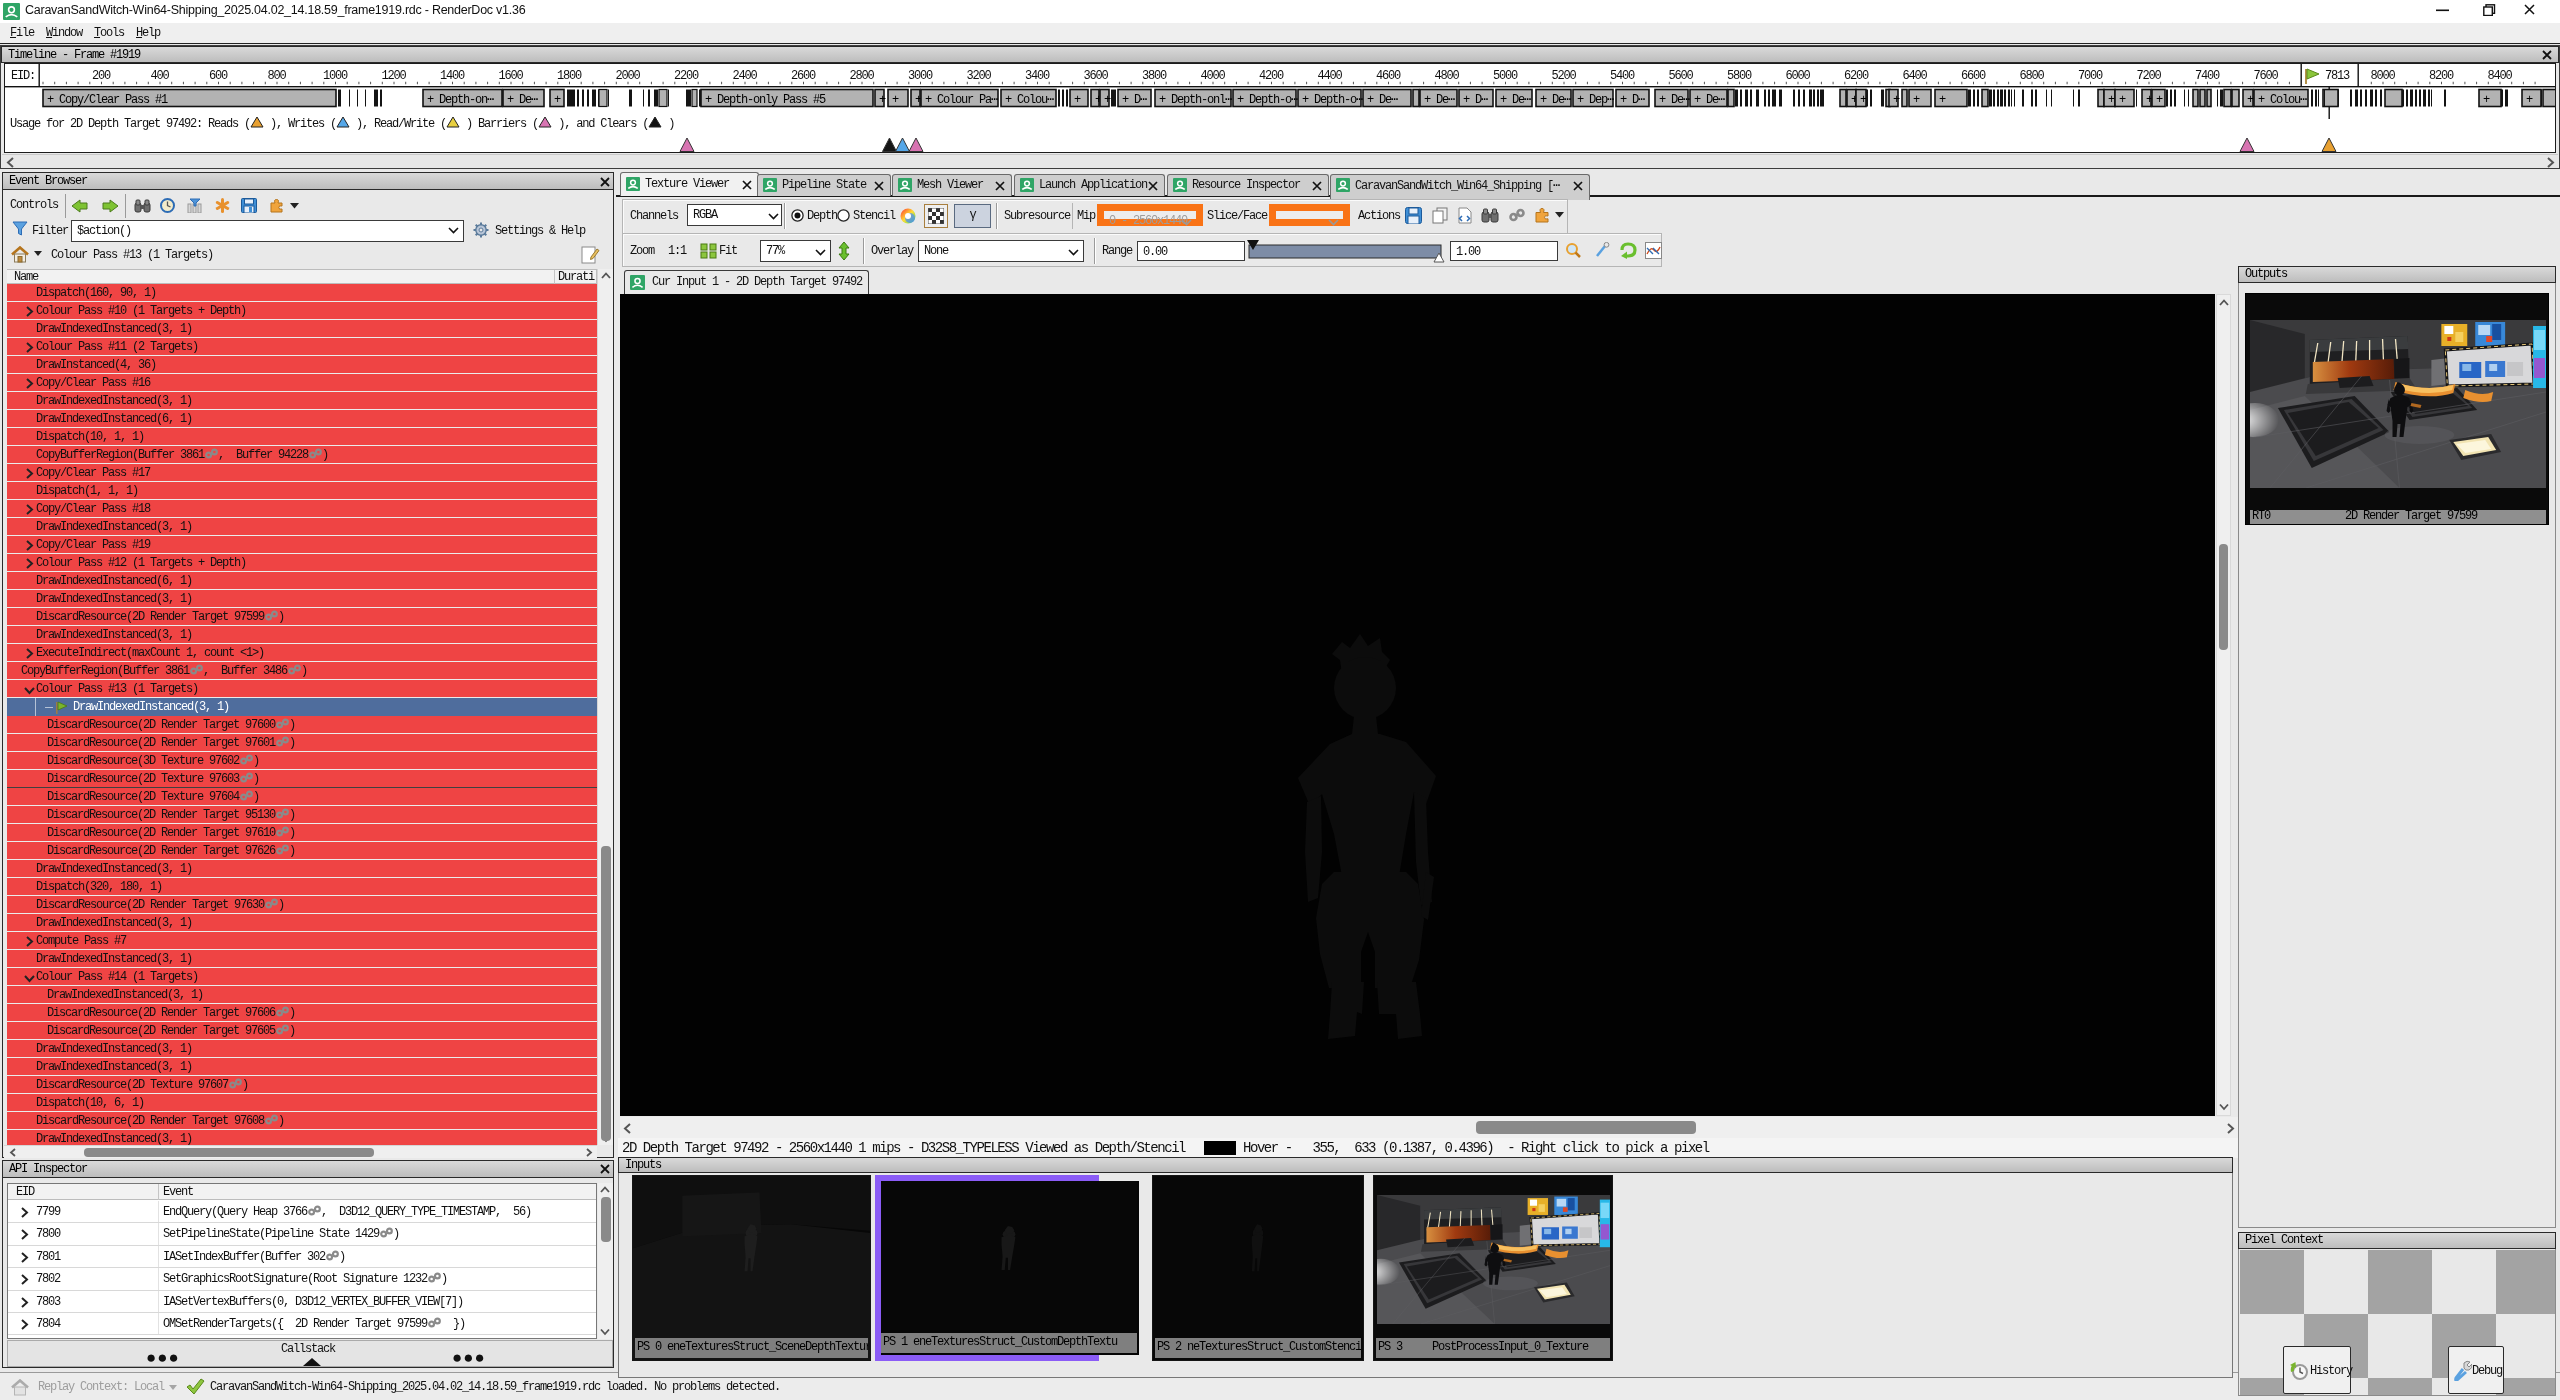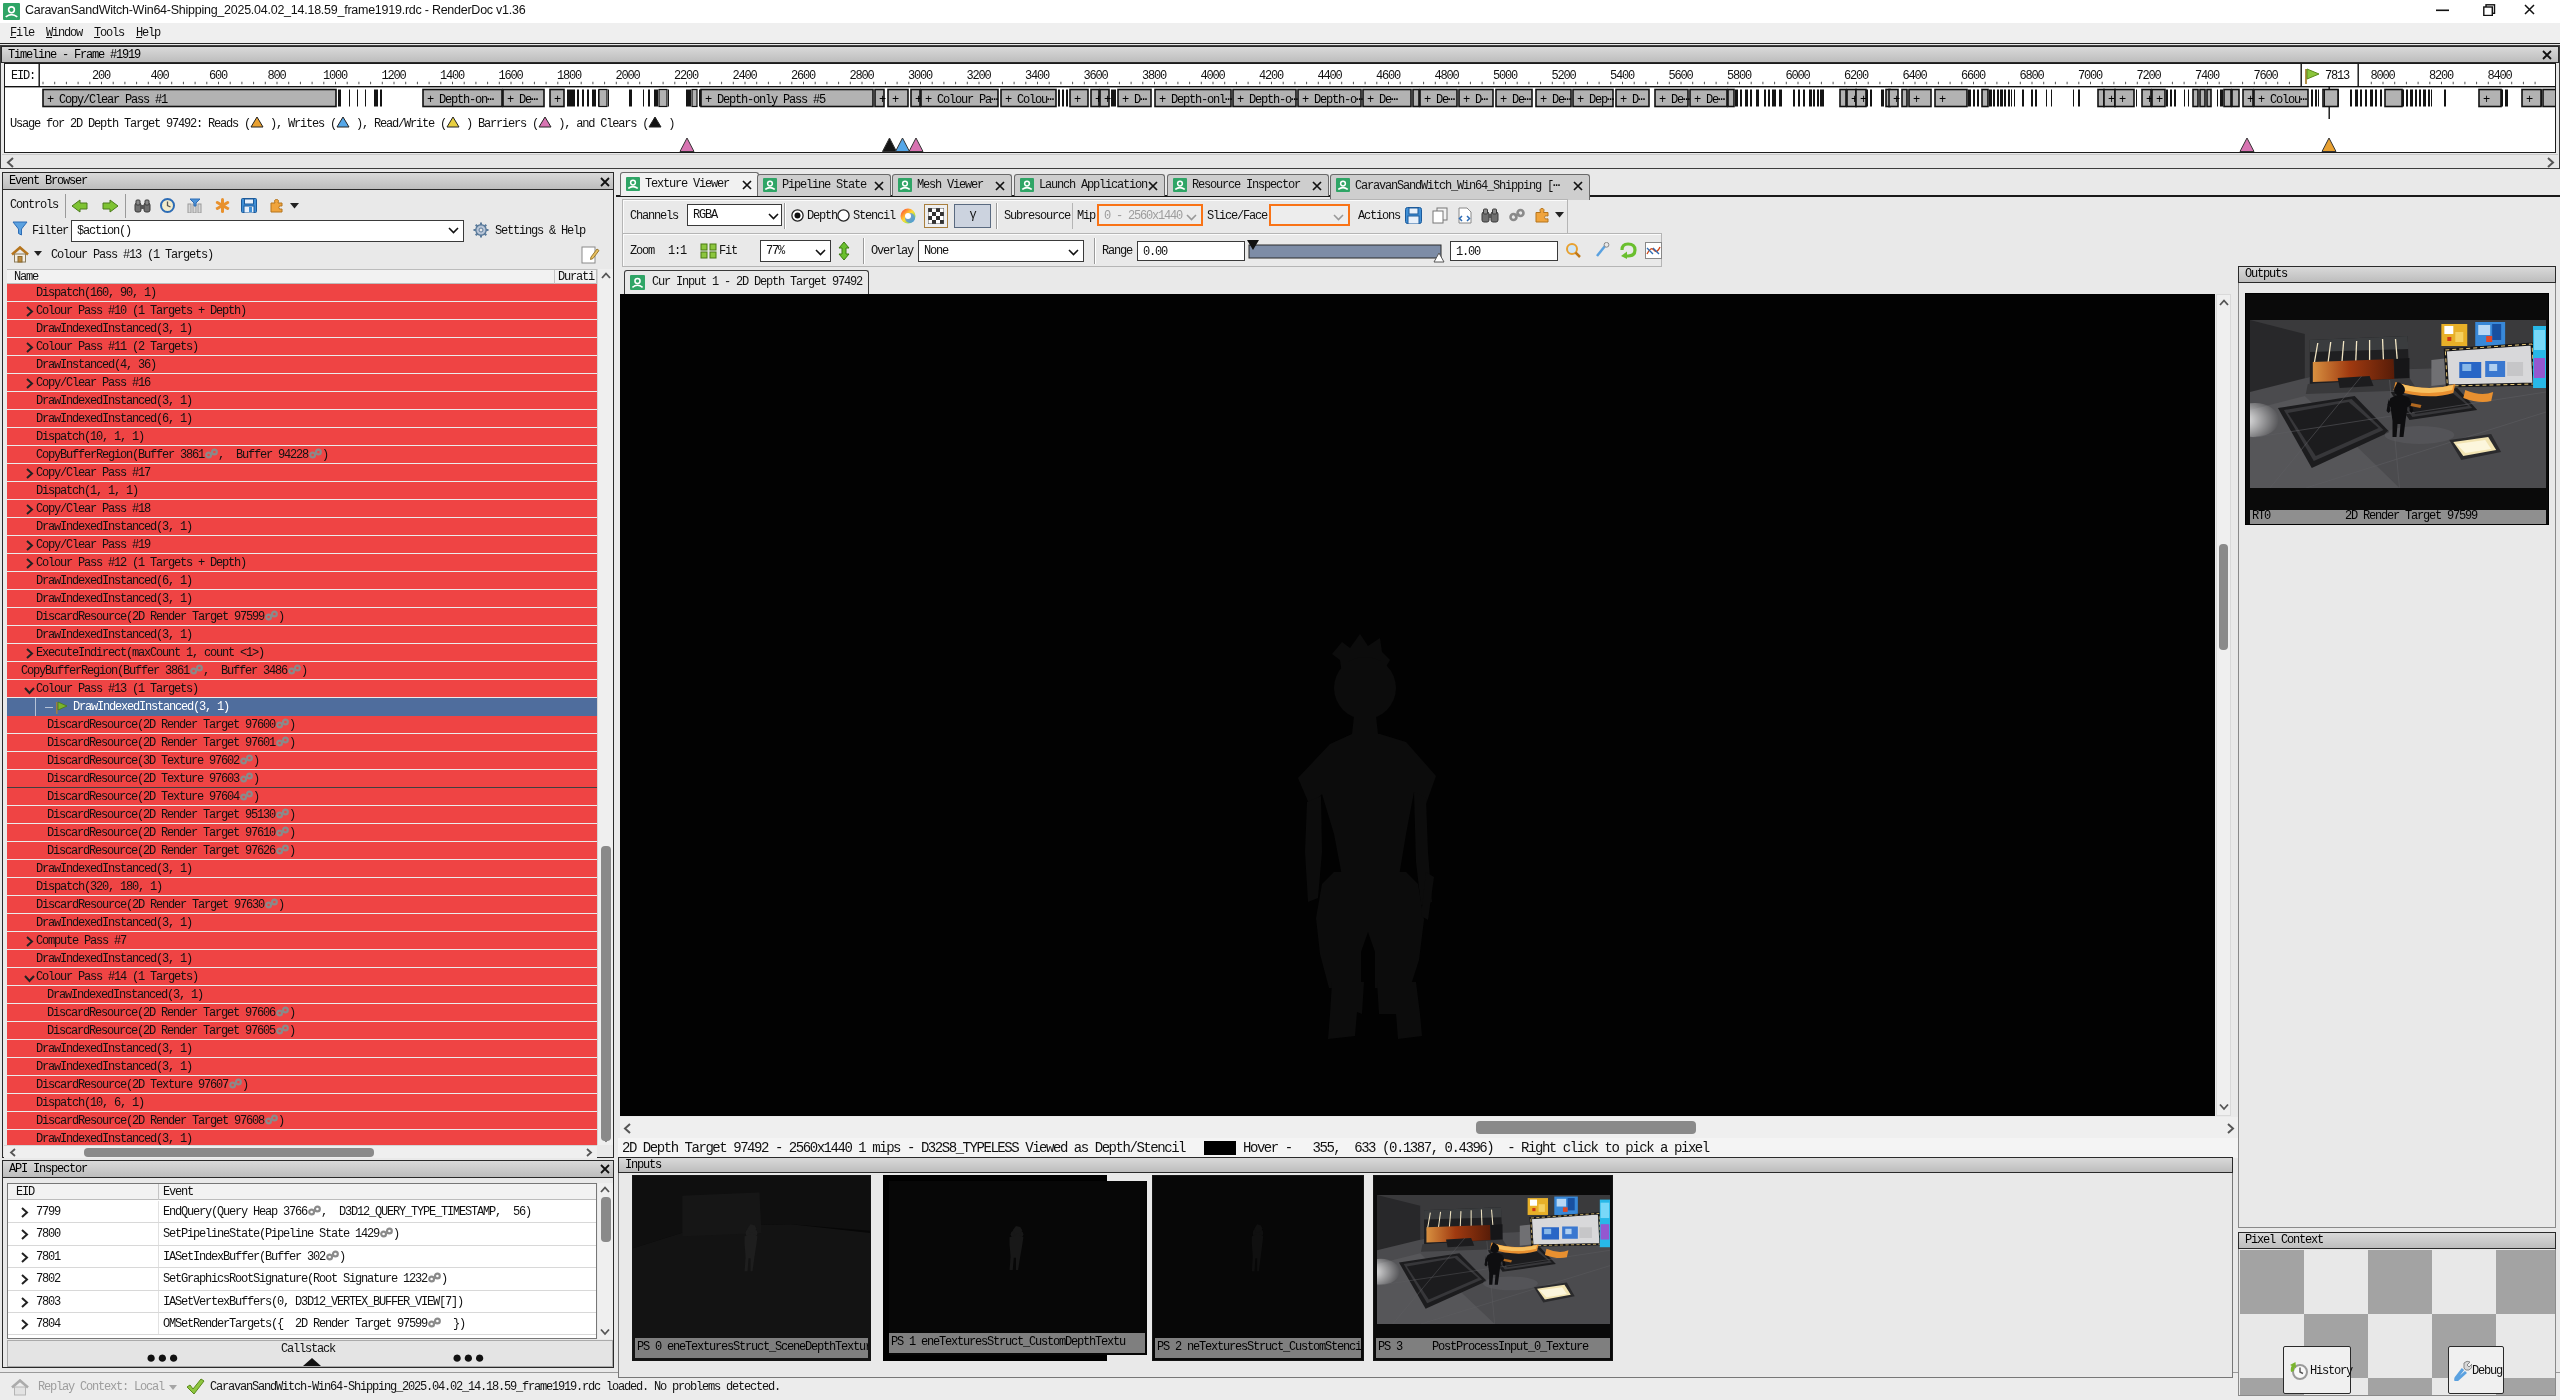--- a/index.html
+++ b/index.html
@@ -1,21 +1,21 @@
 <!DOCTYPE html>
 <html><head><meta charset="utf-8"><style>
 *{margin:0;padding:0;box-sizing:border-box}
 html,body{width:2560px;height:1400px;overflow:hidden;background:#e9e9e9;
  font-family:"Liberation Mono",monospace;font-size:12px;letter-spacing:-1.2px;color:#111;}
 .abs{position:absolute}
 .panelhdr{position:absolute;background:linear-gradient(#d9d9d9,#bdbdbd);border:1px solid #2a2a2a;
  color:#000;line-height:16px;padding-left:6px}
 .combo{position:absolute;background:#fff;border:1px solid #3a3a3a;line-height:20px;padding-left:5px}
 .combo .chev{position:absolute;right:4px;top:6px}
-.dcombo{position:absolute;background:#ededed;border:2px solid #f97316;color:#9d9d9d;line-height:20px;padding-left:5px}
+.dcombo{position:absolute;background:#ededed;border:7px solid #f97316;color:#9d9d9d;line-height:20px;padding-left:5px}
 .tbar{position:absolute;background:#e9e9e9;border:1px solid #b5b5b5;box-shadow:inset 1px 1px 0 #fbfbfb}
 .vsep{position:absolute;width:1px;background:#9a9a9a;box-shadow:1px 0 0 #fff}
 .lbl{position:absolute;line-height:14px;white-space:pre}
 .row{position:absolute;left:0;width:100%;white-space:pre;overflow:hidden}
 b{font-weight:normal}
 .scrt{position:absolute;background:#efefef}
 .scrh{position:absolute;background:#8a8a8a;border-radius:4px}
 .cap{position:absolute;background:#7f7f7f;color:#000;overflow:hidden;white-space:pre;line-height:19px}
 .tab{position:absolute;background:#cecece;border:1px solid #6a6a6a;border-bottom:none;border-radius:3px 3px 0 0}
 </style></head><body>
@@ -1073,21 +1073,21 @@
             <polygon points="0,66 70,46 160,44 240,52 240,168 0,168" fill="#1d1d1d"></polygon>
             <polygon points="50,18 128,15 130,52 50,55" fill="#242424"></polygon>
           </g>
 <g fill="#1e1e1e">
 <ellipse cx="120" cy="52" rx="6" ry="4.5"></ellipse>
 <path d="M116 48 l3 -4 l4 1 l2 3 l-2 3 l-5 1 z"></path>
 <path d="M113 55 l6 -2 h3 l4 2 l-1 7 l-2 12 l-2 13 h-2 l0 -12 l-2 0 l-1 12 h-3 l1 -13 l-1 -12 z"></path>
 </g>
 </svg>
 <div class="cap" style="left:2px;top:162px;width:233px;height:20px;padding-left:2px">PS 0 eneTexturesStruct_SceneDepthTextur</div></div>
-<div class="abs" style="left:264px;top:17px;width:224px;height:186px;background:#000000">
+<div class="abs" style="left:256px;top:17px;width:224px;height:186px;background:#8b5cf6">
 <div class="abs" style="left:6px;top:6px;width:258px;height:174px;background:#050505">
 <svg width="256" height="172" viewBox="0 0 240 168" preserveAspectRatio="none">
 <rect width="240" height="168" fill="#070707"></rect>
 
 <g fill="#181818">
 <ellipse cx="120" cy="52" rx="6" ry="4.5"></ellipse>
 <path d="M116 48 l3 -4 l4 1 l2 3 l-2 3 l-5 1 z"></path>
 <path d="M113 55 l6 -2 h3 l4 2 l-1 7 l-2 12 l-2 13 h-2 l0 -12 l-2 0 l-1 12 h-3 l1 -13 l-1 -12 z"></path>
 </g>
 </svg>

